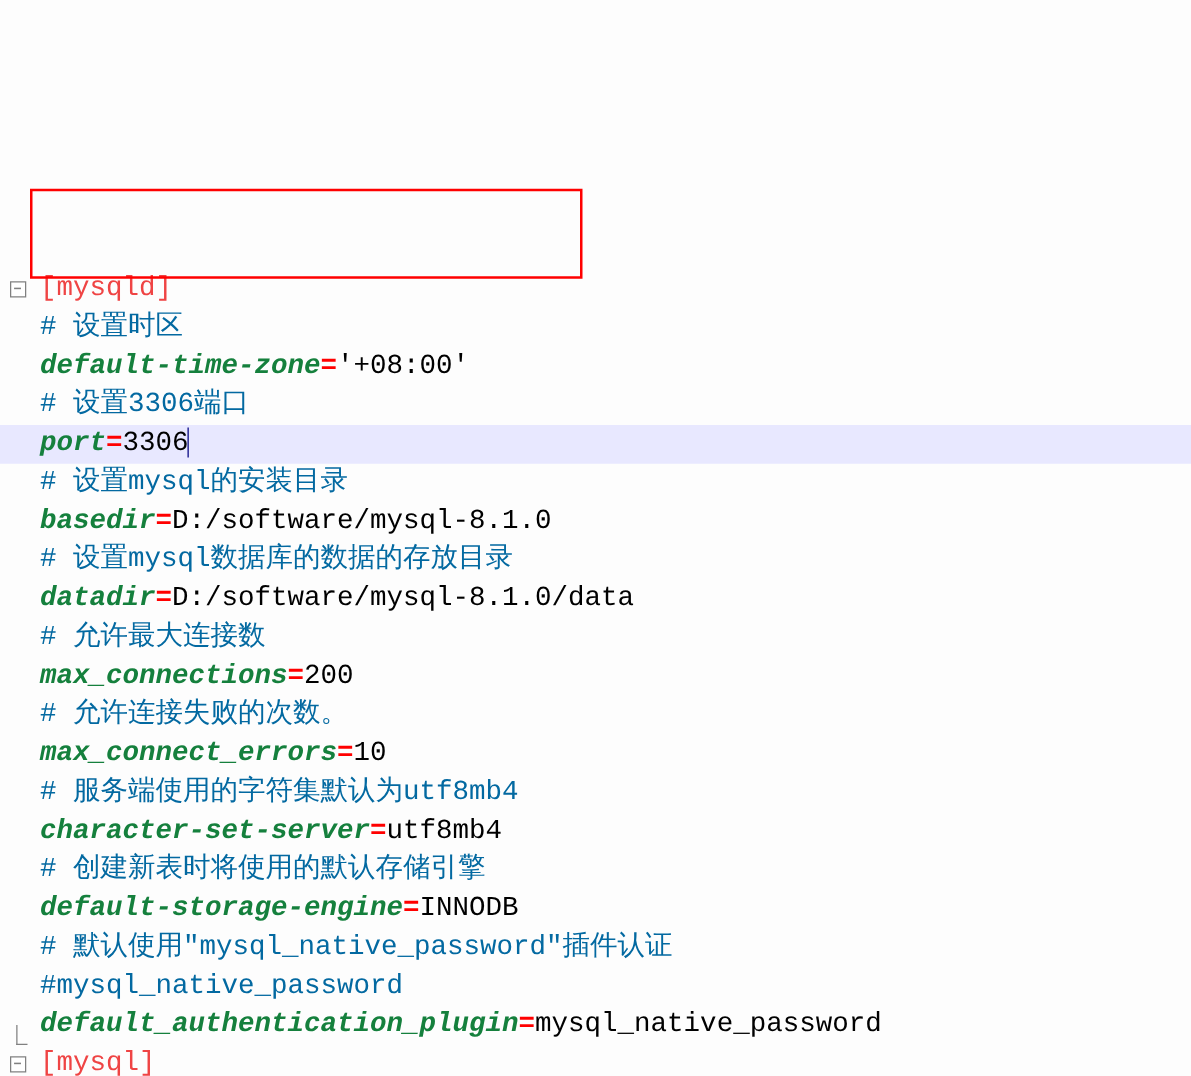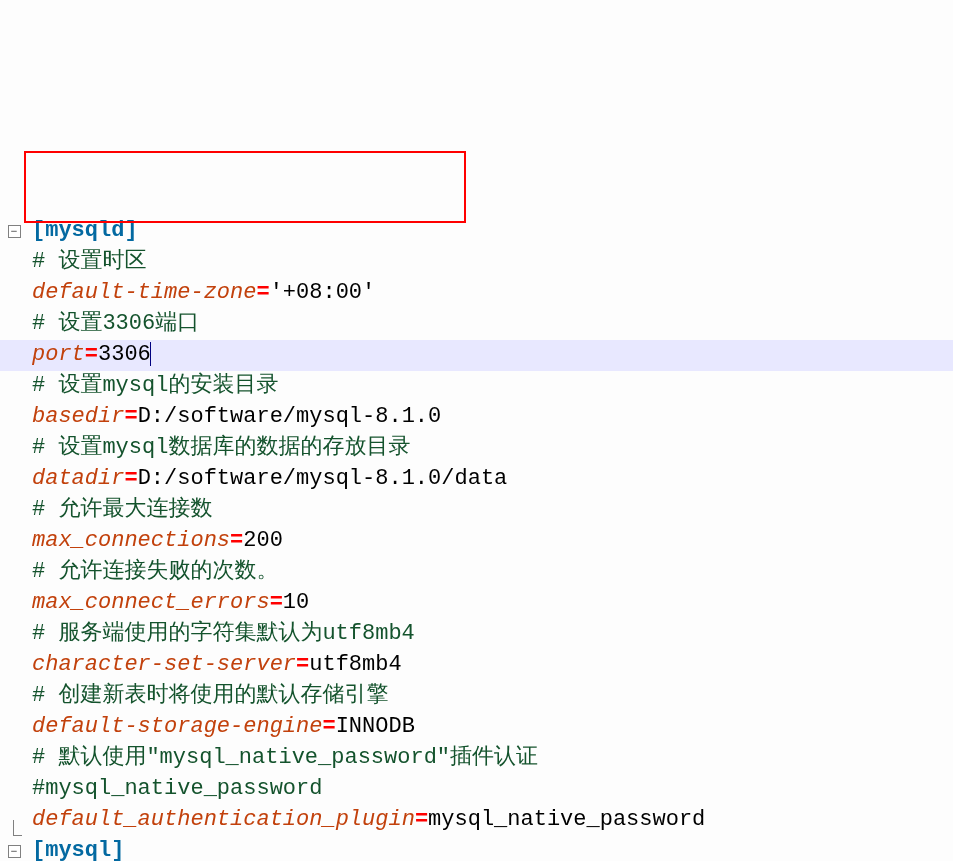--- a/index.html
+++ b/index.html
@@ -59,29 +59,30 @@
       height: 15px;
       border-left: 1px solid #808080;
       border-bottom: 1px solid #808080;
     }
     .content {
       flex: 1;
       padding-left: 4px;
       white-space: pre;
     }
     .section {
-      color: #0369a1;
-      font-weight: bold;
+      color: #ef4444;
+      font-weight: normal;
     }
     .comment {
-      color: #14532d;
+      color: #0369a1;
     }
     .key {
-      color: #c2410c;
+      color: #15803d;
       font-style: italic;
+      font-weight: bold;
     }
     .equals {
       color: #FF0000;
       font-weight: bold;
     }
     .value {
       color: #000000;
       text-align: right;
     }
     .highlight-box {

